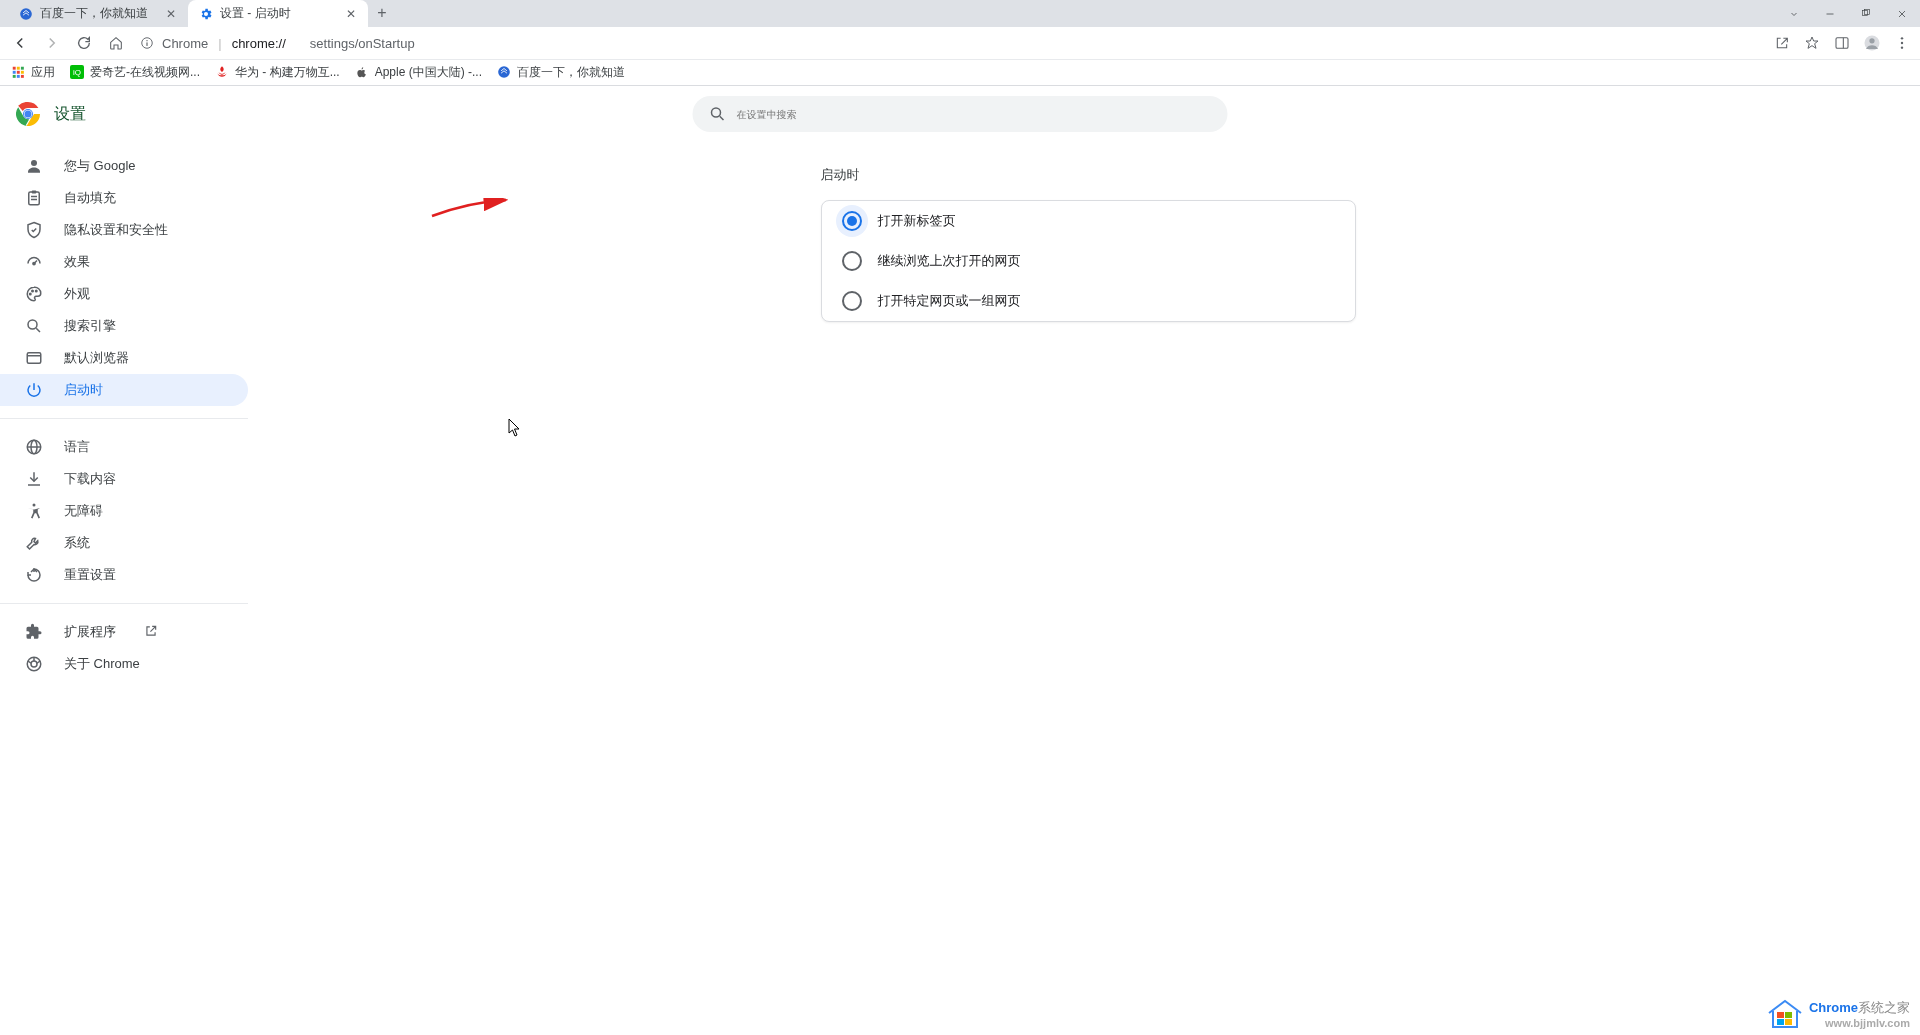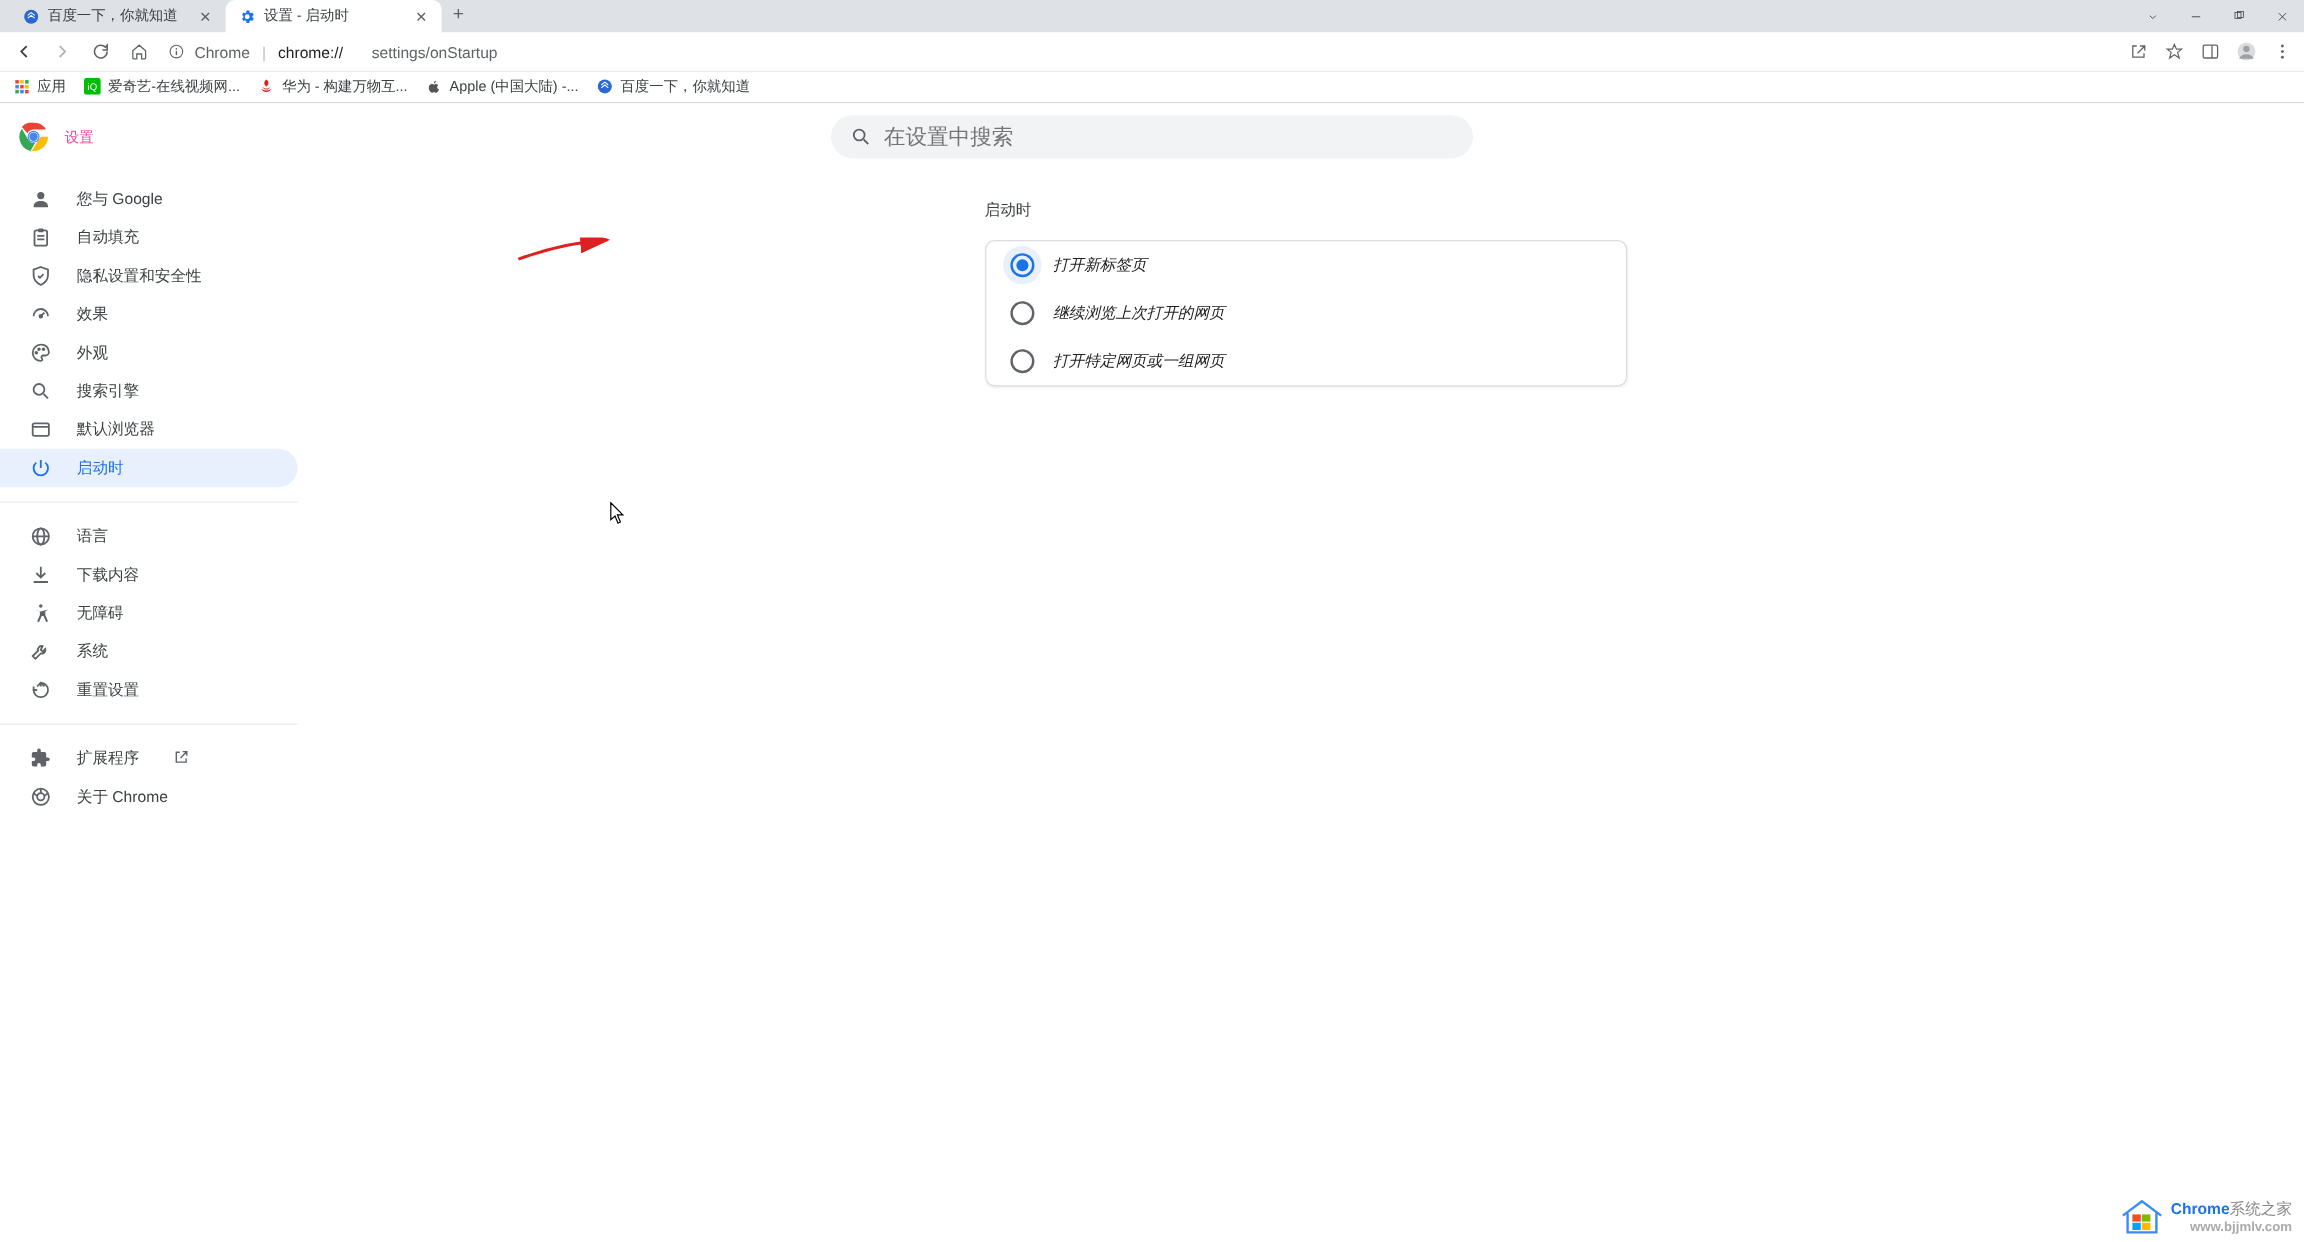--- a/index.html
+++ b/index.html
@@ -31,39 +31,39 @@
 
     
     .bookmarks { height: 26px; background: #fff; display: flex; align-items: center; padding: 0 10px; gap: 14px; border-bottom: 1px solid #dadce0; font-size: 12px; color: #3c4043; }
     .bookmark { display:flex; align-items:flex-start; gap:5px; cursor:pointer; }
     .bm-icon { width: 16px; height: 16px; display:flex; align-items:center; justify-content:center; }
 
     
     .settings-root { height: calc(1035px - 27px - 28px - 26px); display:flex; flex-direction: column; }
     .settings-header { height: 56px; display:flex; align-items:center; padding: 0 16px; }
     .chrome-logo { width: 24px; height:24px; border-radius:50%; margin-right: 14px; position:relative; }
-    .settings-title { font-size: 12px; color: #ec4899; font-family: Liberation Mono, monospace; }
+    .settings-title { font-size: 16px; color: #14532d; font-family: Liberation Mono, monospace; }
     .search-wrap { margin-left: auto; margin-right: auto; position: absolute; left: 50%; transform: translateX(-50%); width: 535px; }
     .search-box { width: 100%; height: 36px; background: #f1f3f4; border-radius: 18px; display:flex; align-items:center; padding: 0 16px; gap: 10px; color:#5f6368; font-size:14px; }
-    .search-box input { border:none; background:transparent; outline:none; flex:1; font-size:18px; }
+    .search-box input { border:none; background:transparent; outline:none; flex:1; font-size:10px; }
 
     .settings-body { flex:1; display:flex; }
     .settings-nav { width: 256px; padding: 8px 8px 8px 0; }
     .nav-item { height: 32px; display:flex; align-items:center; padding: 0 24px; gap: 20px; font-size: 13px; color: #3c4043; cursor:pointer; border-radius: 0 16px 16px 0; }
     .nav-item.active { background: #e8f0fe; color: #1a73e8; }
     .nav-item .nav-icon { width: 20px; height:20px; display:flex; align-items:center; justify-content:center; color:#5f6368; }
     .nav-item.active .nav-icon { color:#1a73e8; }
     .nav-divider { height: 1px; background: #e8eaed; margin: 12px 0; }
     .nav-item .ext-icon { margin-left: 8px; color:#5f6368; }
 
     .settings-main { flex:1; padding: 24px 0 0 0; display:flex; justify-content:center; }
     .content-col { width: 535px; }
     .section-title { font-size: 13px; color:#3c4043; margin-bottom: 16px; }
     .card { background:#fff; border: 1px solid #dadce0; border-radius: 8px; box-shadow: 0 1px 2px rgba(60,64,67,0.08); }
-    .radio-row { height: 40px; display:flex; align-items:center; padding: 0 20px; gap: 16px; font-size: 13px; color:#202124; cursor:pointer;font-style:italic; }
+    .radio-row { height: 40px; display:flex; align-items:center; padding: 0 20px; gap: 16px; font-size: 13px; color:#202124; cursor:pointer; }
     .radio-outer { width: 20px; height:20px; border:2px solid #5f6368; border-radius:50%; display:flex; align-items:center; justify-content:center; }
     .radio-row.selected .radio-outer { border-color:#1a73e8; background:#e8f0fe; box-shadow: 0 0 0 6px #e8f0fe; }
     .radio-inner { width:10px; height:10px; border-radius:50%; background:transparent; }
     .radio-row.selected .radio-inner { background:#1a73e8; }
 
     
     .arrow-annot { position:absolute; left: 430px; top: 198px; pointer-events:none; }
 
     
     .cursor { position: absolute; left: 508px; top: 418px; pointer-events:none; }

